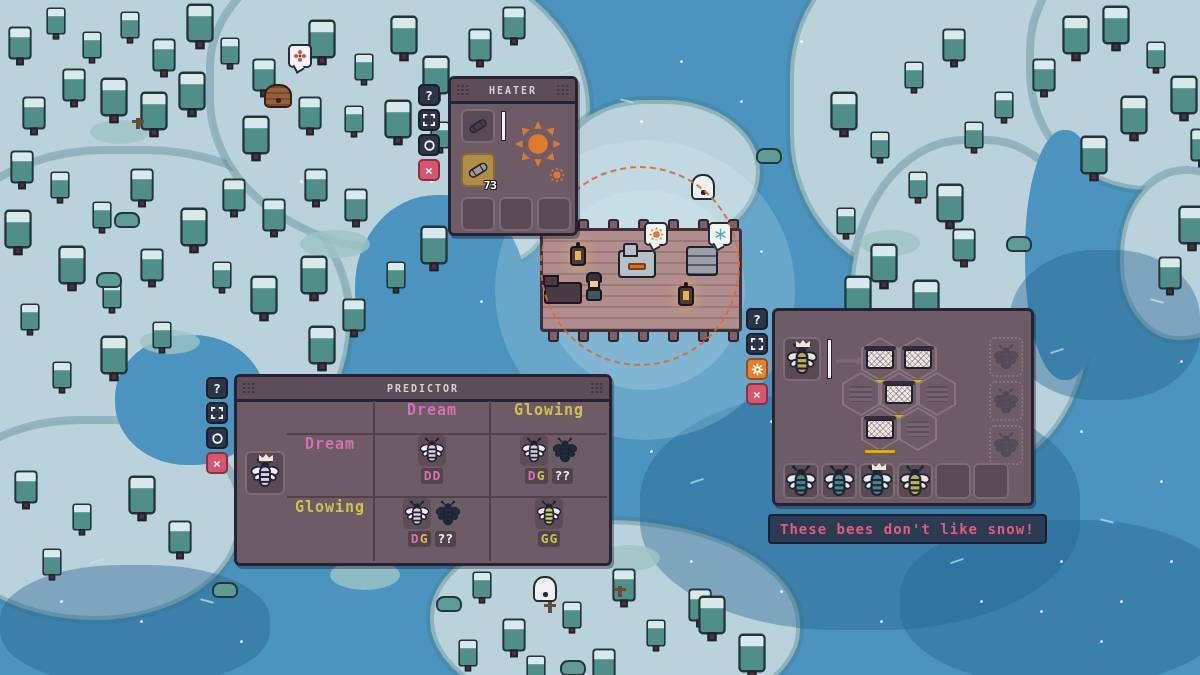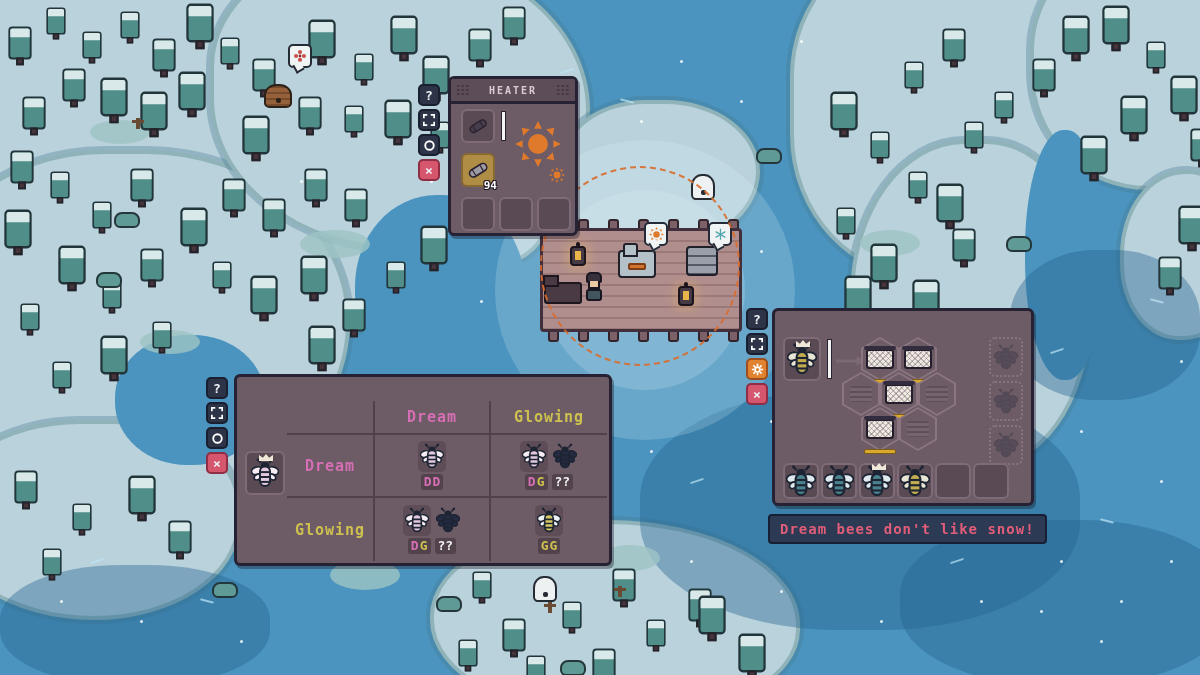--- a/index.html
+++ b/index.html
@@ -60,21 +60,21 @@
   .vbar{position:absolute;width:5px;background:#f4f4f4;border:1px solid #2a2132;box-sizing:border-box;}
   .count{position:absolute;right:-4px;bottom:-7px;color:#fff;font-size:11px;font-weight:bold;
          text-shadow:1px 1px 0 #1d1722,-1px 1px 0 #1d1722,1px -1px 0 #1d1722,-1px -1px 0 #1d1722;}
   .pbtn{position:relative;width:22px;height:22px;background:#2d3447;border:2px solid #191f2e;border-radius:5px;color:#edf1f5;
         display:flex;align-items:center;justify-content:center;font-family:"DejaVu Sans Mono",monospace;font-weight:bold;font-size:13px;box-sizing:border-box;padding:0;}
   .pbtn--pink{background:#d5566d;border-color:#8e2d44;}
   .pbtn--orange{background:#e0822f;border-color:#9c4f1c;}
   .btncol{position:absolute;display:flex;flex-direction:column;gap:3px;}
   
   .ptable{position:absolute;left:50px;top:24px;display:grid;grid-template-columns:88px 116px 116px;grid-template-rows:34px 63px 63px;}
-  .pc{border-right:2px solid #50414b;border-bottom:2px solid #50414b;display:flex;flex-direction:column;align-items:center;justify-content:center;gap:2px;}
+  .pc{border-right:2px solid #50414b;border-bottom:2px solid #50414b;display:flex;flex-direction:column;align-items:center;gap:2px;}
   .pc:nth-child(3n){border-right:none}
   .pc:nth-child(n+7){border-bottom:none}
   .hdr{font-size:15px;font-weight:bold;letter-spacing:1px;}
   .pink{color:#d66fb5}.yellow{color:#cdc14f}.white{color:#f2f2f2}
   .irow{display:flex;gap:3px;align-items:center;}
   .crow{display:flex;gap:4px;align-items:center;}
   .lchip{background:#51424c;border-radius:3px;padding:0 3px;font-size:13px;font-weight:bold;display:inline-flex;gap:1px;line-height:16px;}
   .bchip{background:#5e4c56;border-radius:5px;padding:2px;display:inline-flex;}
   
   .bee{display:block;--outline:#1d2433;}
@@ -413,21 +413,21 @@
     <svg width="46" height="46" viewBox="0 0 24 24" style="position:absolute;left:64px;top:42px;color:#df7a2c">
         <use href="#sym-sun"></use>
       </svg>
     <svg width="16" height="16" viewBox="0 0 24 24" style="position:absolute;left:98px;top:88px;color:#df7a2c">
         <use href="#sym-sun"></use>
       </svg>
     <div class="slot slot--hl" style="left:10px;top:74px">
       <svg class="logicon log--gray" width="26" height="20" viewBox="0 0 22 16">
           <use href="#sym-log"></use>
         </svg>
-      <span class="count">94</span>
+      <span class="count">73</span>
     </div>
     <div class="slot" style="left:10px;top:118px"></div>
     <div class="slot" style="left:48px;top:118px"></div>
     <div class="slot" style="left:86px;top:118px"></div>
   </div>
 
   <div class="btncol" style="left:206px;top:377px">
     <button class="pbtn">?</button>
     <button class="pbtn">
         <svg width="12" height="12" viewBox="0 0 14 14">
@@ -435,20 +435,23 @@
         </svg>
       </button>
     <button class="pbtn">
         <svg width="13" height="13" viewBox="0 0 14 14">
           <use href="#sym-circle"></use>
         </svg>
       </button>
     <button class="pbtn pbtn--pink">×</button>
   </div>
   <div class="panel" id="predictor-panel" style="left:234px;top:374px;width:378px;height:192px">
+    <div class="ptitle">
+        <span>PREDICTOR</span>
+      </div>
     <div class="slot" style="left:8px;top:74px;width:40px;height:44px">
       <svg class="bee bee--dream" width="28" height="31" viewBox="0 0 20 22">
           <use href="#sym-bee"></use>
         </svg>
       <i class="crown" style="left:12px;top:1px"></i>
     </div>
     <div class="ptable">
       <div class="pc"></div>
       <div class="pc">
           <span class="hdr pink">Dream</span>
@@ -641,14 +644,14 @@
       </div>
       <div class="slot" style="left: 122px; top: 152px; width: 36px; height: 36px;">
         <svg class="bee bee--yellow" width="30" height="33" viewBox="0 0 20 22">
           <use href="#sym-bee"></use>
         </svg>
       </div>
       <div class="slot" style="left: 160px; top: 152px; width: 36px; height: 36px;"></div>
       <div class="slot" style="left: 198px; top: 152px; width: 36px; height: 36px;"></div>
     </div>
 
-  <div class="tooltip"><span>Dream bees don't like snow!</span></div>
+  <div class="tooltip"><span>These bees don't like snow!</span></div>
 </div>
 
 </body></html>

